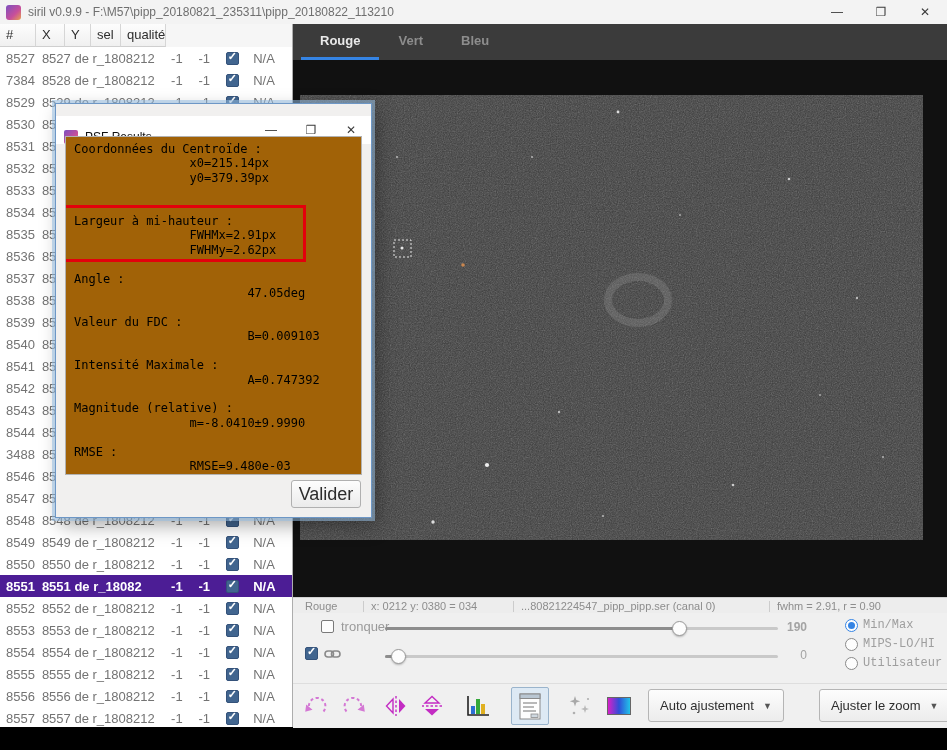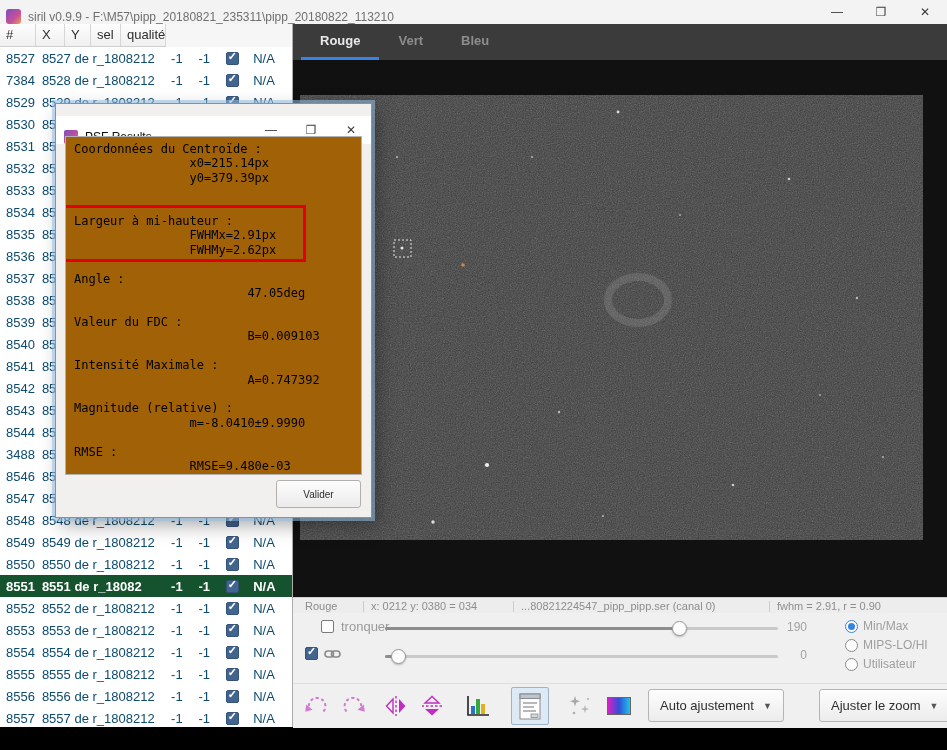--- a/index.html
+++ b/index.html
@@ -2,40 +2,40 @@
 <html><head>
 <meta charset="utf-8">
 <style>
   html,body{margin:0;padding:0;background:#000;}
   .screen{position:relative;width:947px;height:750px;background:#000;overflow:hidden;
           font-family:"Liberation Sans",sans-serif;-webkit-font-smoothing:antialiased;}
   .app{position:absolute;left:0;top:0;width:947px;height:727px;background:#f0f0f0;}
 
   
   .titlebar{position:absolute;left:0;top:0;width:100%;height:24px;background:#f3f3f3;
-            border-bottom:1px solid #e2e2e2;display:flex;align-items:flex-end;}
+            border-bottom:1px solid #e2e2e2;display:flex;align-items:center;}
   .app-icon{width:15px;height:15px;margin:0 7px 0 6px;border-radius:3px;
             background:linear-gradient(135deg,#7b4fc0 0%,#c84f9a 60%,#e8a24f 100%);}
   .title-text{font-size:12px;color:#6f6f6f;white-space:nowrap;}
   .win-controls{margin-left:auto;display:flex;height:24px;}
   .win-btn{width:44px;text-align:center;line-height:24px;font-size:12px;color:#3a3a3a;cursor:default;}
 
   
   .left-panel{position:absolute;left:0;top:24px;width:293px;height:703px;background:#fff;
               border-right:1px solid #adadad;overflow:hidden;box-sizing:border-box;}
   .thead{display:flex;height:23px;background:#f6f6f6;}
   .th{box-sizing:border-box;border-right:1px solid #d6d6d6;border-bottom:1px solid #cfcfcf;
       background:linear-gradient(#fdfdfd,#f0f0f0);font-size:13px;color:#2d2d2d;line-height:22px;
       padding-left:6px;overflow:hidden;white-space:nowrap;}
   .c0{width:36px;}.c1{width:127px;}.c2{width:29px;}.c3{width:26px;}.c4{width:30px;}.c5{width:45px;}
-  .trow{display:flex;height:22px;align-items:center;font-size:13px;color:#0c4a6e;background:#fff;}
+  .trow{display:flex;height:22px;align-items:center;font-size:13px;color:#737373;background:#fff;}
   .trow .c{box-sizing:border-box;padding-left:6px;overflow:hidden;white-space:nowrap;}
   .trow .c2,.trow .c3{padding-left:0;text-align:center;}
   .trow .c4{padding-left:0;display:flex;justify-content:center;}
-  .trow.selected{background:#14532d;color:#fff;font-weight:bold;}
+  .trow.selected{background:#4c1d95;color:#fff;font-weight:bold;}
   .cb{width:13px;height:13px;box-sizing:border-box;border:1px solid #7a7a7a;border-radius:2px;
       background:#fdfdfd;position:relative;flex:0 0 auto;}
   .cb.checked{background:#41658f;border-color:#34527a;}
   .cb.checked::after{content:"✓";position:absolute;left:1px;top:-3px;color:#fff;font-size:11px;font-weight:bold;}
 
   
   .right-panel{position:absolute;left:293px;top:24px;width:654px;height:499px;background:#f0f0f0;}
   .tabbar{position:absolute;left:0;top:0;width:100%;height:36px;background:#3b3b3b;display:flex;padding-left:8px;box-sizing:border-box;}
   .tab{padding:0 19px;line-height:33px;font-size:13px;font-weight:bold;color:#8d8d8d;cursor:default;}
   .tab.active{color:#e9e9e9;box-shadow:inset 0 -3px 0 #3584e4;}
@@ -52,21 +52,21 @@
   .ctl-label{font-size:13px;color:#9a9a9a;}
   .row1{position:absolute;left:28px;top:6px;display:flex;align-items:center;gap:7px;}
   .row2{position:absolute;left:12px;top:34px;display:flex;align-items:center;gap:6px;}
   .slider{position:absolute;width:393px;height:15px;}
   .slider .track{position:absolute;left:0;right:0;top:6px;height:3px;background:#c9c9c9;border-radius:2px;}
   .slider .fill{position:absolute;left:0;top:6px;height:3px;background:#8d8d8d;border-radius:2px;}
   .slider .handle{position:absolute;top:0;width:15px;height:15px;border-radius:50%;background:#fdfdfd;
                   border:1px solid #9a9a9a;box-sizing:border-box;box-shadow:0 1px 2px rgba(0,0,0,.25);}
   .slider-val{position:absolute;width:26px;text-align:right;font-size:12px;color:#a3a3a3;}
   .radio-col{position:absolute;left:552px;top:0;width:100px;height:70px;}
-  .radio-row{position:absolute;left:0;display:flex;align-items:flex-end;gap:5px;height:16px;}
+  .radio-row{position:absolute;left:0;display:flex;align-items:center;gap:5px;height:16px;font-family:Liberation Mono, monospace;}
   .radio{width:13px;height:13px;border-radius:50%;border:1px solid #8a8a8a;background:#fdfdfd;box-sizing:border-box;position:relative;}
   .radio.sel{border-color:#3584e4;}
   .radio.sel::after{content:"";position:absolute;left:2px;top:2px;width:7px;height:7px;border-radius:50%;background:#3584e4;}
   .rlabel{font-size:12px;color:#9e9e9e;white-space:nowrap;}
 
   
   .toolbar{position:absolute;left:0;top:659px;width:100%;height:44px;background:#f0f0f0;border-top:1px solid #dedede;}
   .ticon{position:absolute;top:8px;width:30px;height:28px;display:flex;align-items:center;justify-content:center;cursor:default;}
   .psf-btn{position:absolute;left:218px;top:3px;width:38px;height:38px;box-sizing:border-box;
            border:1px solid #9ab4cc;background:#dde9f4;border-radius:2px;
@@ -86,23 +86,23 @@
   .psf-ico{width:14px;height:14px;margin:0 7px 0 8px;border-radius:2px;
            background:linear-gradient(135deg,#7b4fc0,#c84f9a 60%,#e8a24f);}
   .psf-title{font-size:12px;color:#101010;}
   .psf-ctrls{margin-left:auto;display:flex;}
   .psf-ctrls .win-btn{width:40px;line-height:28px;font-size:12px;}
   .psf-box{position:absolute;left:9px;top:32px;right:9px;bottom:42px;background:#a16207;
            border:1px solid #b2b2b2;padding:5px 8px;overflow:hidden;}
   .psf-pre{margin:0;font-family:"DejaVu Sans Mono",monospace;font-size:12px;line-height:14.4px;
            color:#000;white-space:pre;}
   .red-rect{position:absolute;left:-4px;top:68px;width:238px;height:51px;border:3px solid #e3000c;}
-  .psf-validate{position:absolute;right:10px;bottom:9px;width:85px;height:28px;box-sizing:border-box;
+  .psf-validate{position:absolute;right:10px;bottom:9px;width:70px;height:28px;box-sizing:border-box;
                 border:1px solid #b0b0b0;border-radius:3px;background:linear-gradient(#fdfdfd,#ebebeb);
-                font-size:10px;color:#2c2c2c;display:flex;align-items:center;justify-content:center;cursor:default;}
+                font-size:18px;color:#2c2c2c;display:flex;align-items:center;justify-content:center;cursor:default;}
 </style>
 </head>
 <body>
 
 <div class="screen">
   <div class="app">
 
     <div class="titlebar">
       <span class="app-icon"></span>
       <span class="title-text">siril v0.9.9 - F:\M57\pipp_20180821_235311\pipp_20180822_113210</span>
@@ -488,21 +488,21 @@
       <div class="controls">
         <div class="row1">
           <span class="cb"></span>
           <span class="ctl-label">tronquer</span>
         </div>
         <div class="slider" style="left:92px;top:8px;">
           <div class="track"></div>
           <div class="fill" style="width:75%;"></div>
           <div class="handle" style="left:calc(75% - 8px);"></div>
         </div>
-        <span class="slider-val" style="left:488px;top:7px;">190</span>
+        <span class="slider-val" style="left:488px;top:7px;font-weight:bold;">190</span>
 
         <div class="row2">
           <span class="cb checked"></span>
           <svg width="17" height="12">
             <g stroke="#8a8a8a" fill="none" stroke-width="1.6">
               <rect x="1" y="3" width="8.5" height="6" rx="3"></rect>
               <rect x="7.5" y="3" width="8.5" height="6" rx="3"></rect>
             </g>
           </svg>
         </div>

